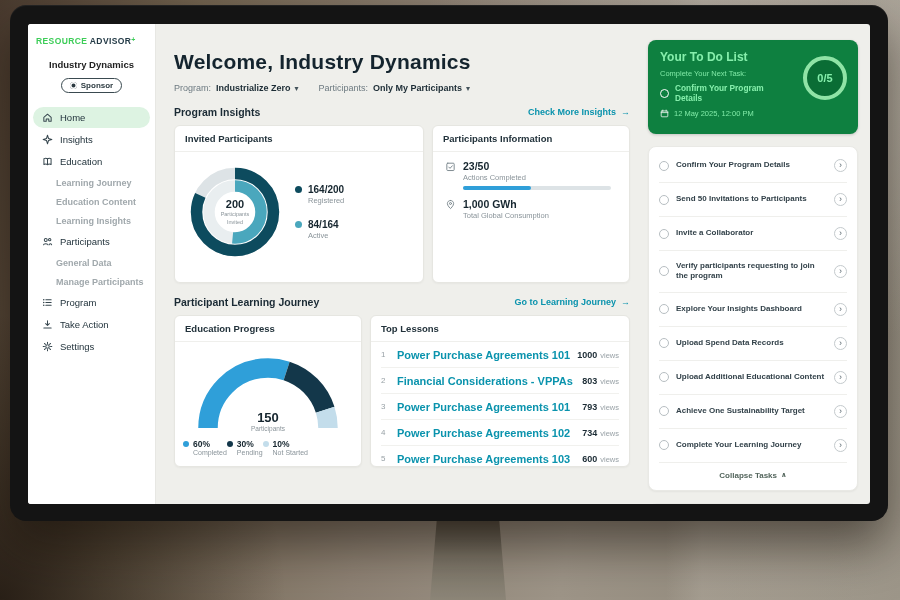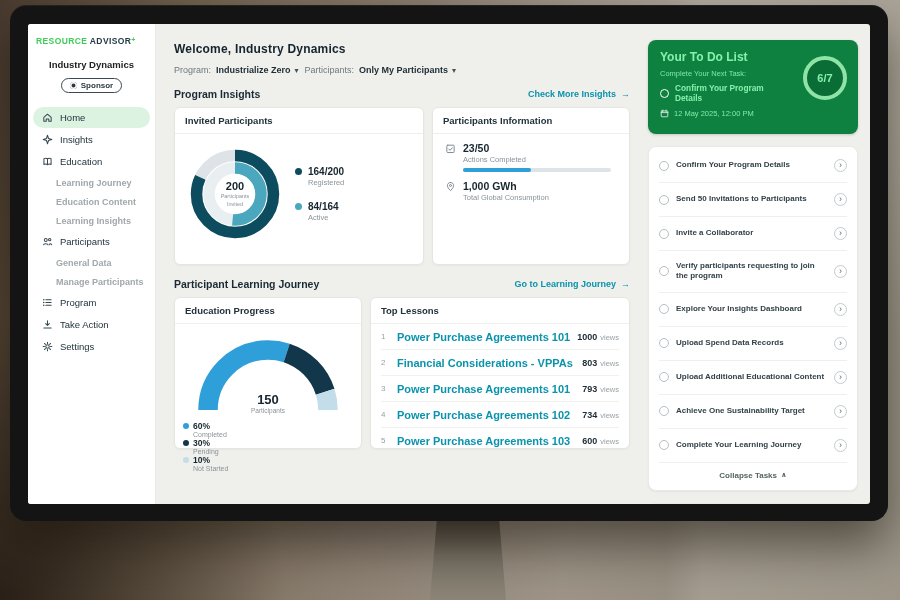--- a/index.html
+++ b/index.html
@@ -30,22 +30,22 @@
   .sponsor-ic{width:7px;height:7px;border-radius:50%;background:#2c3a40;box-shadow:inset 0 0 0 1.5px #fff;}
   .nav{margin-top:14px;}
   .nav-item{display:flex;align-items:center;gap:7px;padding:5px 9px;margin:1px 5px;font-size:9.5px;font-weight:400;color:#22333c;border-radius:12px;cursor:pointer;}
   .nav-item.active{background:var(--active-nav-bg,#ddf3e2);}
   .nav-ic{width:11px;height:11px;color:#37474f;display:inline-flex;flex:none;}
   .nav-ic svg{width:11px;height:11px;}
   .nav-sub{padding:4.5px 10px 4.5px 28px;font-size:9px;font-weight:600;color:#a0a8ac;cursor:pointer;}
 
   
   .main{flex:1;padding:10px 14px 0 18px;min-width:0;}
-  .welcome{font-size:12px;font-weight:700;color:#14242e;margin-top:8px;letter-spacing:.2px;}
-  .filters{display:flex;gap:6px;margin-top:9px;align-items:flex-start;}
+  .welcome{font-size:21px;font-weight:700;color:#14242e;margin-top:16px;letter-spacing:.2px;}
+  .filters{display:flex;gap:20px;margin-top:9px;align-items:flex-start;}
   .filter{display:flex;gap:5px;align-items:center;font-size:9px;}
   .f-label{color:#6d7a81;}
   .f-value{display:flex;gap:4px;align-items:center;background:none;border:none;font:inherit;font-weight:700;color:#1c2c35;font-size:9px;cursor:pointer;}
   .caret{font-size:8px;color:#44535b;}
   .sec-row{display:flex;justify-content:space-between;align-items:center;margin-top:13px;}
   .sec-title{font-size:10.5px;font-weight:700;color:#1b2b35;}
   .sec-link{display:flex;gap:5px;align-items:center;font-size:9px;font-weight:700;color:var(--link-teal,#0a93ad);cursor:pointer;text-decoration:none;}
   .cards{display:flex;gap:8px;margin-top:7px;}
   .card{background:#fff;border:1px solid #e6e6e1;border-radius:6px;box-shadow:0 1px 2px rgba(0,0,0,.04);}
   .card-h{padding:7px 10px;font-size:9.5px;font-weight:700;color:#22323b;border-bottom:1px solid #efefec;}
@@ -70,21 +70,21 @@
   .stat-l{font-size:7.5px;color:#8a949a;margin-top:1px;}
   .stat-bar{height:4px;border-radius:2px;background:var(--bar-track,#dde3e6);margin-top:4px;width:96%;}
   .stat-bar i{display:block;height:100%;border-radius:2px;background:var(--bar-blue,#2f9fd9);width:0;}
   .card.edu{width:222px;height:152px;}
   .card.lessons{flex:1;height:152px;}
   .gauge-wrap{position:relative;width:150px;height:82px;margin:8px auto 0;}
   .gauge-wrap svg{width:150px;height:84px;}
   .gauge-center{position:absolute;left:0;right:0;bottom:0;text-align:center;}
   .gc-v{font-size:13px;font-weight:700;color:#16262f;}
   .gc-l{font-size:6.5px;color:#8a949a;}
-  .elegend{display:flex;justify-content:flex-start;padding:7px 8px 0;flex-direction:column;}
+  .elegend{display:flex;justify-content:flex-start;padding:7px 8px 0;}
   .eleg{display:flex;gap:4px;align-items:flex-start;}
   .eleg .dot{width:6px;height:6px;margin-top:2px;}
   .ev{font-size:8.5px;font-weight:700;color:#16262f;}
   .el{font-size:7px;color:#8a949a;}
   .lessons-list{padding:0 10px;}
   .lesson-row{display:flex;align-items:center;gap:7px;padding:6.5px 0;border-bottom:1px solid #f1f1ee;}
   .lesson-row:last-child{border-bottom:none;}
   .lesson-rank{font-size:8px;color:#98a1a6;width:9px;flex:none;}
   .lesson-title{flex:1;font-size:11px;font-weight:700;color:var(--link-teal,#0a93ad);cursor:pointer;white-space:nowrap;overflow:hidden;text-overflow:ellipsis;}
   .lesson-views{display:flex;gap:3px;align-items:baseline;flex:none;}
@@ -403,21 +403,21 @@
           <div class="todo-due">
             <span class="cal">
                 <svg viewBox="0 0 12 12" fill="none" stroke="currentColor" stroke-width="1.05" stroke-linecap="round" stroke-linejoin="round">
                   <rect x="1.6" y="2.6" width="8.8" height="7.8" rx="1"></rect>
                   <path d="M1.6 4.8h8.8M3.8 1.4v1.8M8.2 1.4v1.8"></path>
                 </svg>
               </span>
             <span>12 May 2025, 12:00 PM</span>
           </div>
           <div class="todo-ring">
-            <span>6/7</span>
+            <span>0/5</span>
           </div>
         </div>
 
         <div class="tasks-card">
           <div>
               <div class="task-row">
                 <span class="task-check"></span>
                 <span class="task-label">Confirm Your Program Details</span>
                 <span class="task-go">›</span>
               </div>

